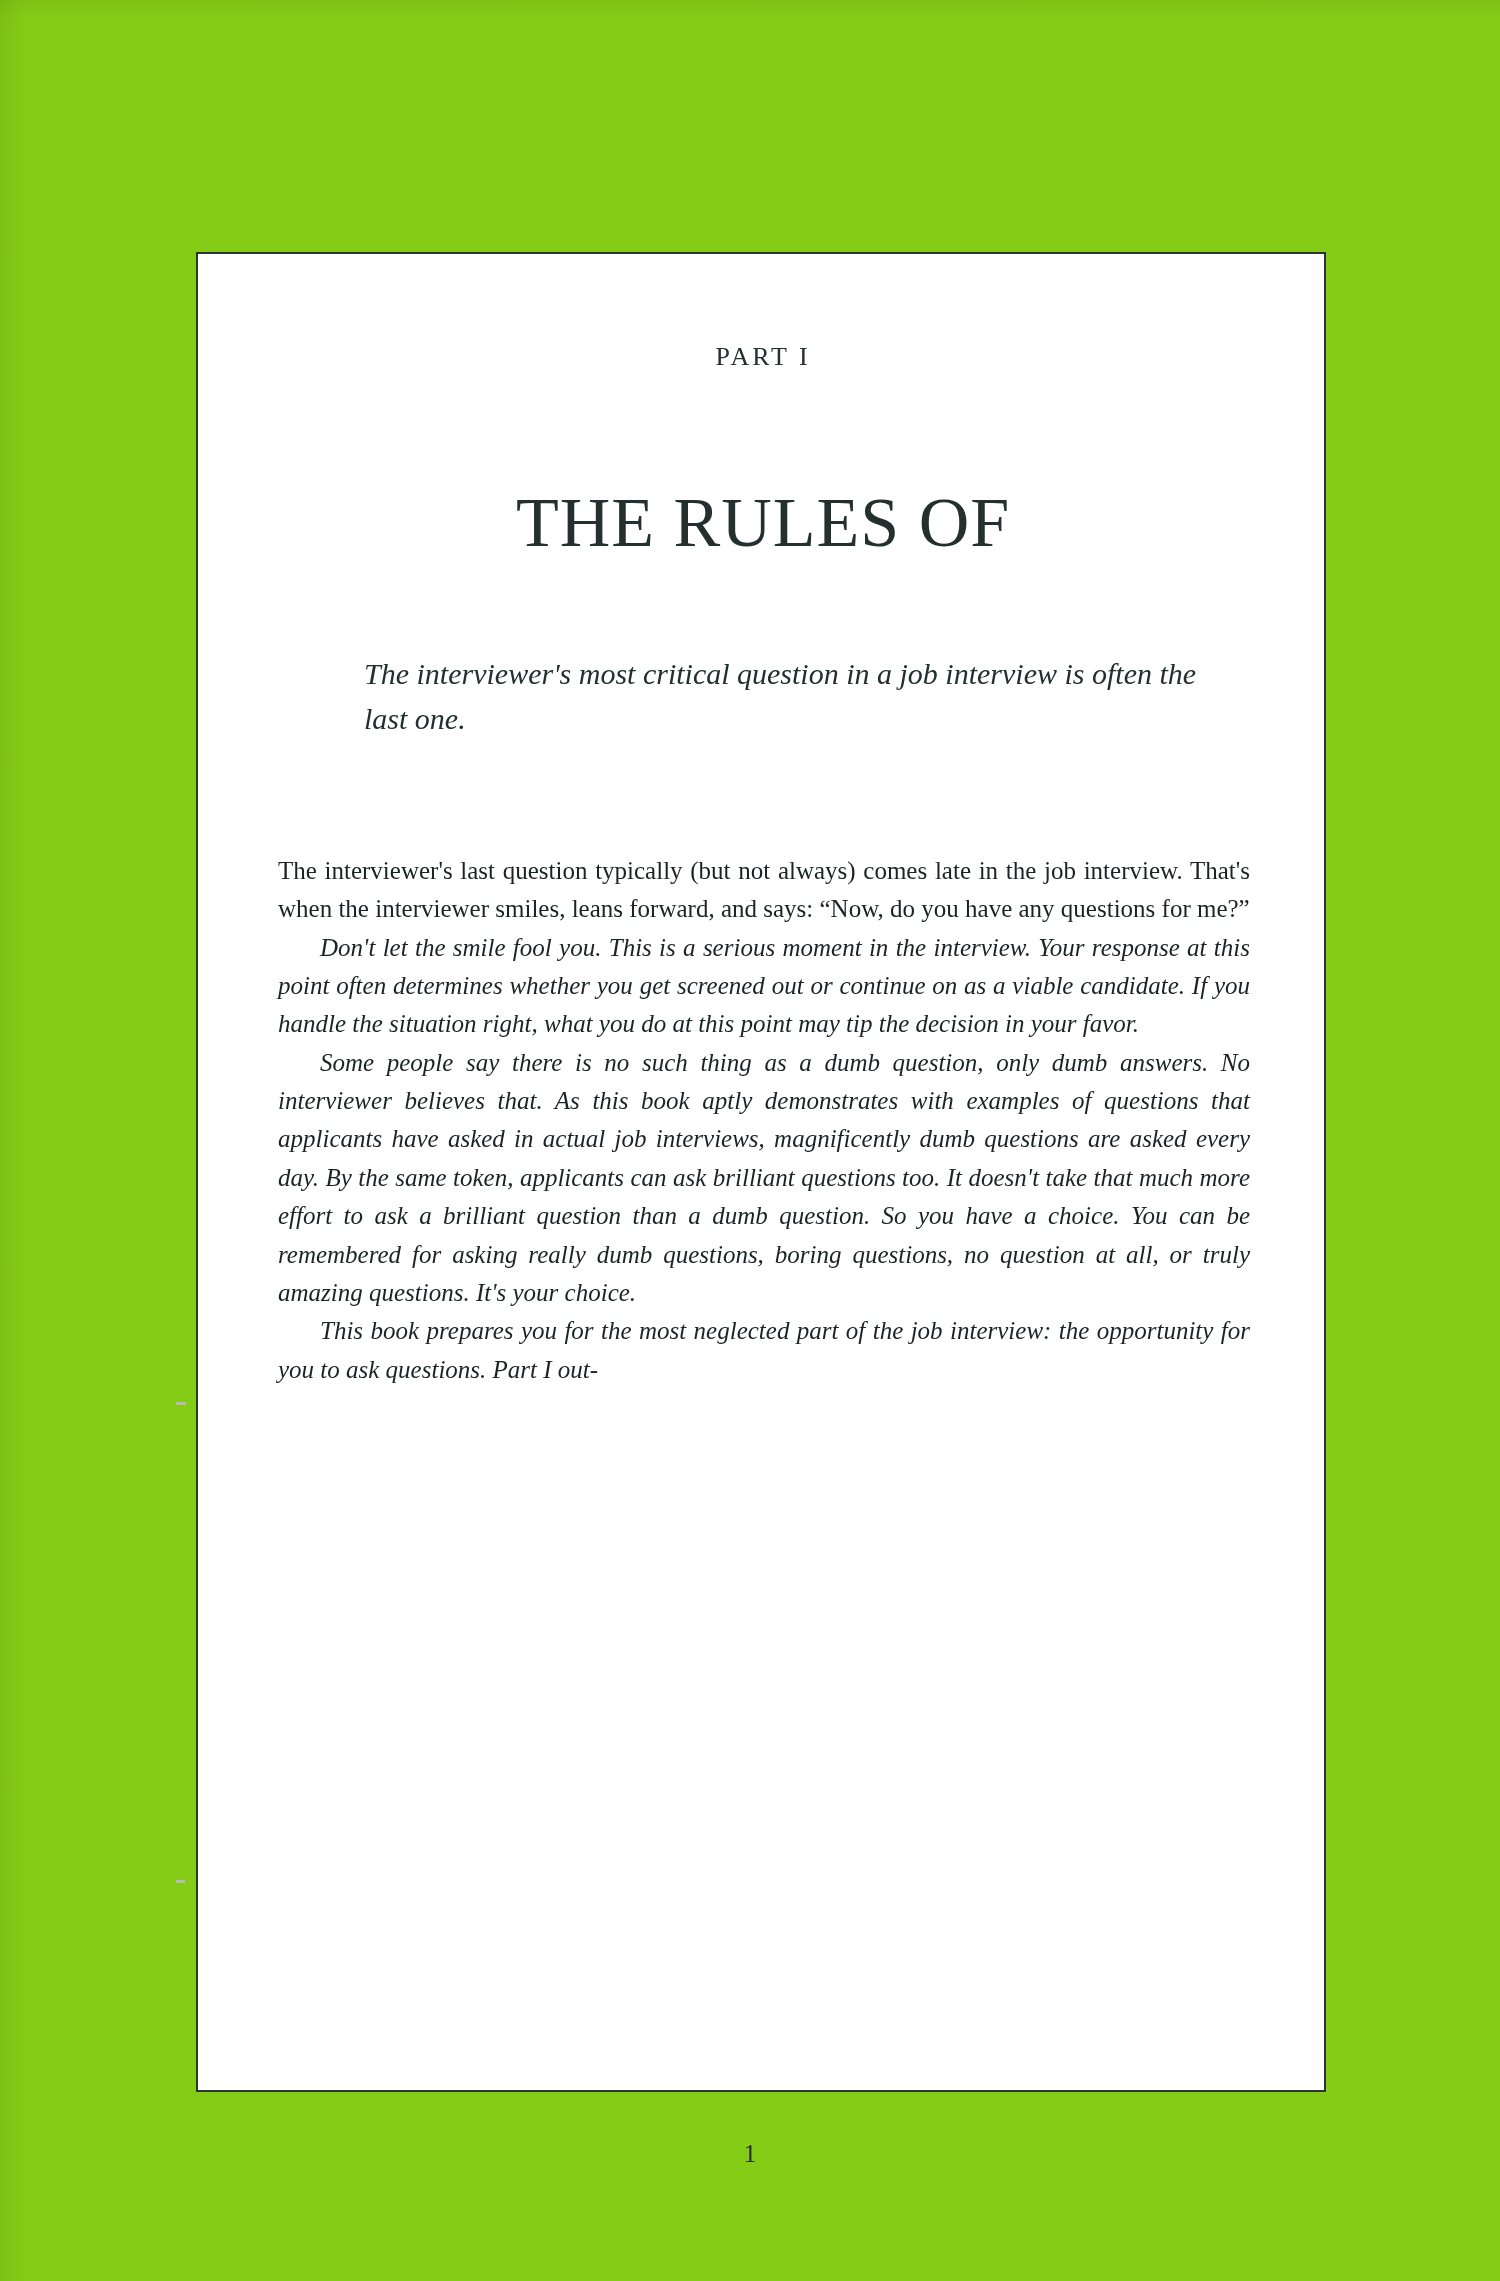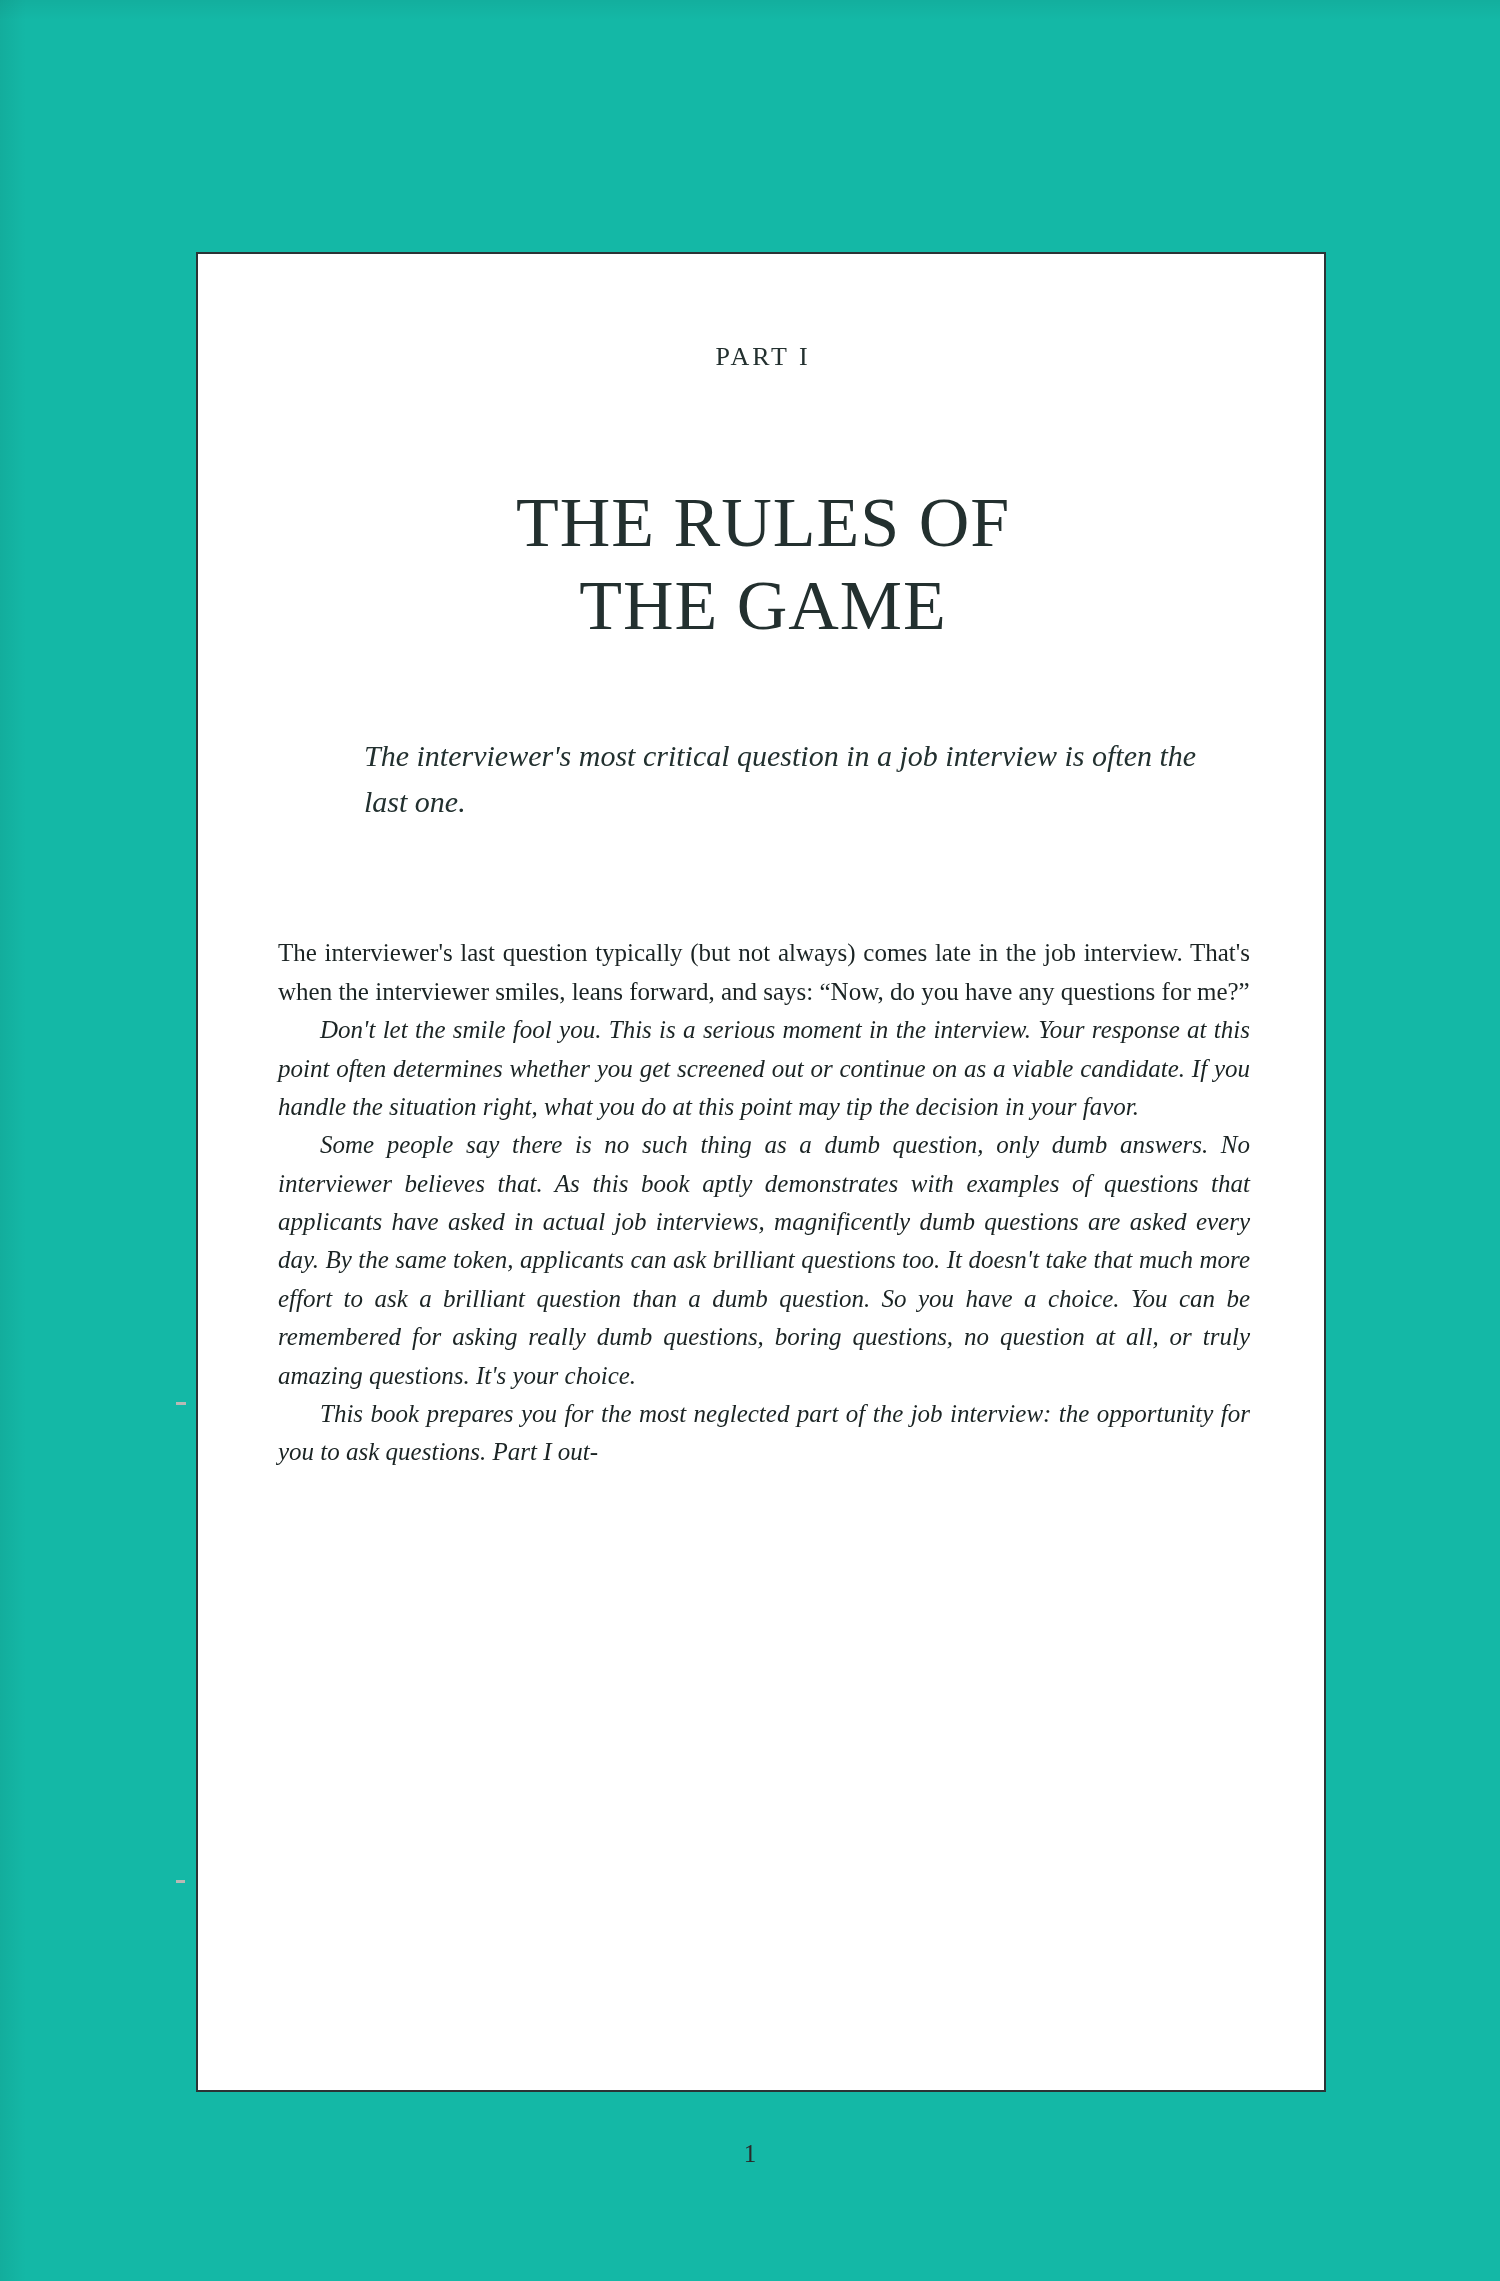--- a/index.html
+++ b/index.html
@@ -16,21 +16,21 @@
     overflow: hidden;
   }
 
   
   .scan {
     position: absolute;
     left: 0;
     top: 0;
     width: 1500px;
     height: 2281px;
-    background: #14b8a6;
+    background: #84cc16;
   }
 
   
   .page-frame {
     position: absolute;
     left: 196px;
     top: 252px;
     width: 1130px;
     height: 1840px;
     border: 2px solid #2b3436;
@@ -135,21 +135,20 @@
   <div class="speck" style="left:176px; top:1402px; width:10px; height:3px;"></div>
   <div class="speck" style="left:176px; top:1880px; width:9px; height:3px;"></div>
 
   <div class="page-frame">
     <div class="page-inner">
 
       <div class="part-label">PART I</div>
 
       <div class="title-block">
         <div class="title-line">THE RULES OF</div>
-        <div class="title-line">THE GAME</div>
       </div>
 
       <div class="epigraph">The interviewer's most critical question in a job interview is often the last one.</div>
 
       <div class="body-text">
         <p>The interviewer's last question typically (but not always) comes late in the job interview. That's when the interviewer smiles, leans forward, and says: “Now, do you have any questions for me?”</p>
         <p class="indent">Don't let the smile fool you. This is a serious moment in the interview. Your response at this point often determines whether you get screened out or continue on as a viable candidate. If you handle the situation right, what you do at this point may tip the decision in your favor.</p>
         <p class="indent">Some people say there is no such thing as a dumb question, only dumb answers. No interviewer believes that. As this book aptly demonstrates with examples of questions that applicants have asked in actual job interviews, magnificently dumb questions are asked every day. By the same token, applicants can ask brilliant questions too. It doesn't take that much more effort to ask a brilliant question than a dumb question. So you have a choice. You can be remembered for asking really dumb questions, boring questions, no question at all, or truly amazing questions. It's your choice.</p>
         <p class="indent">This book prepares you for the most neglected part of the job interview: the opportunity for you to ask questions. Part I out-</p>
       </div>

